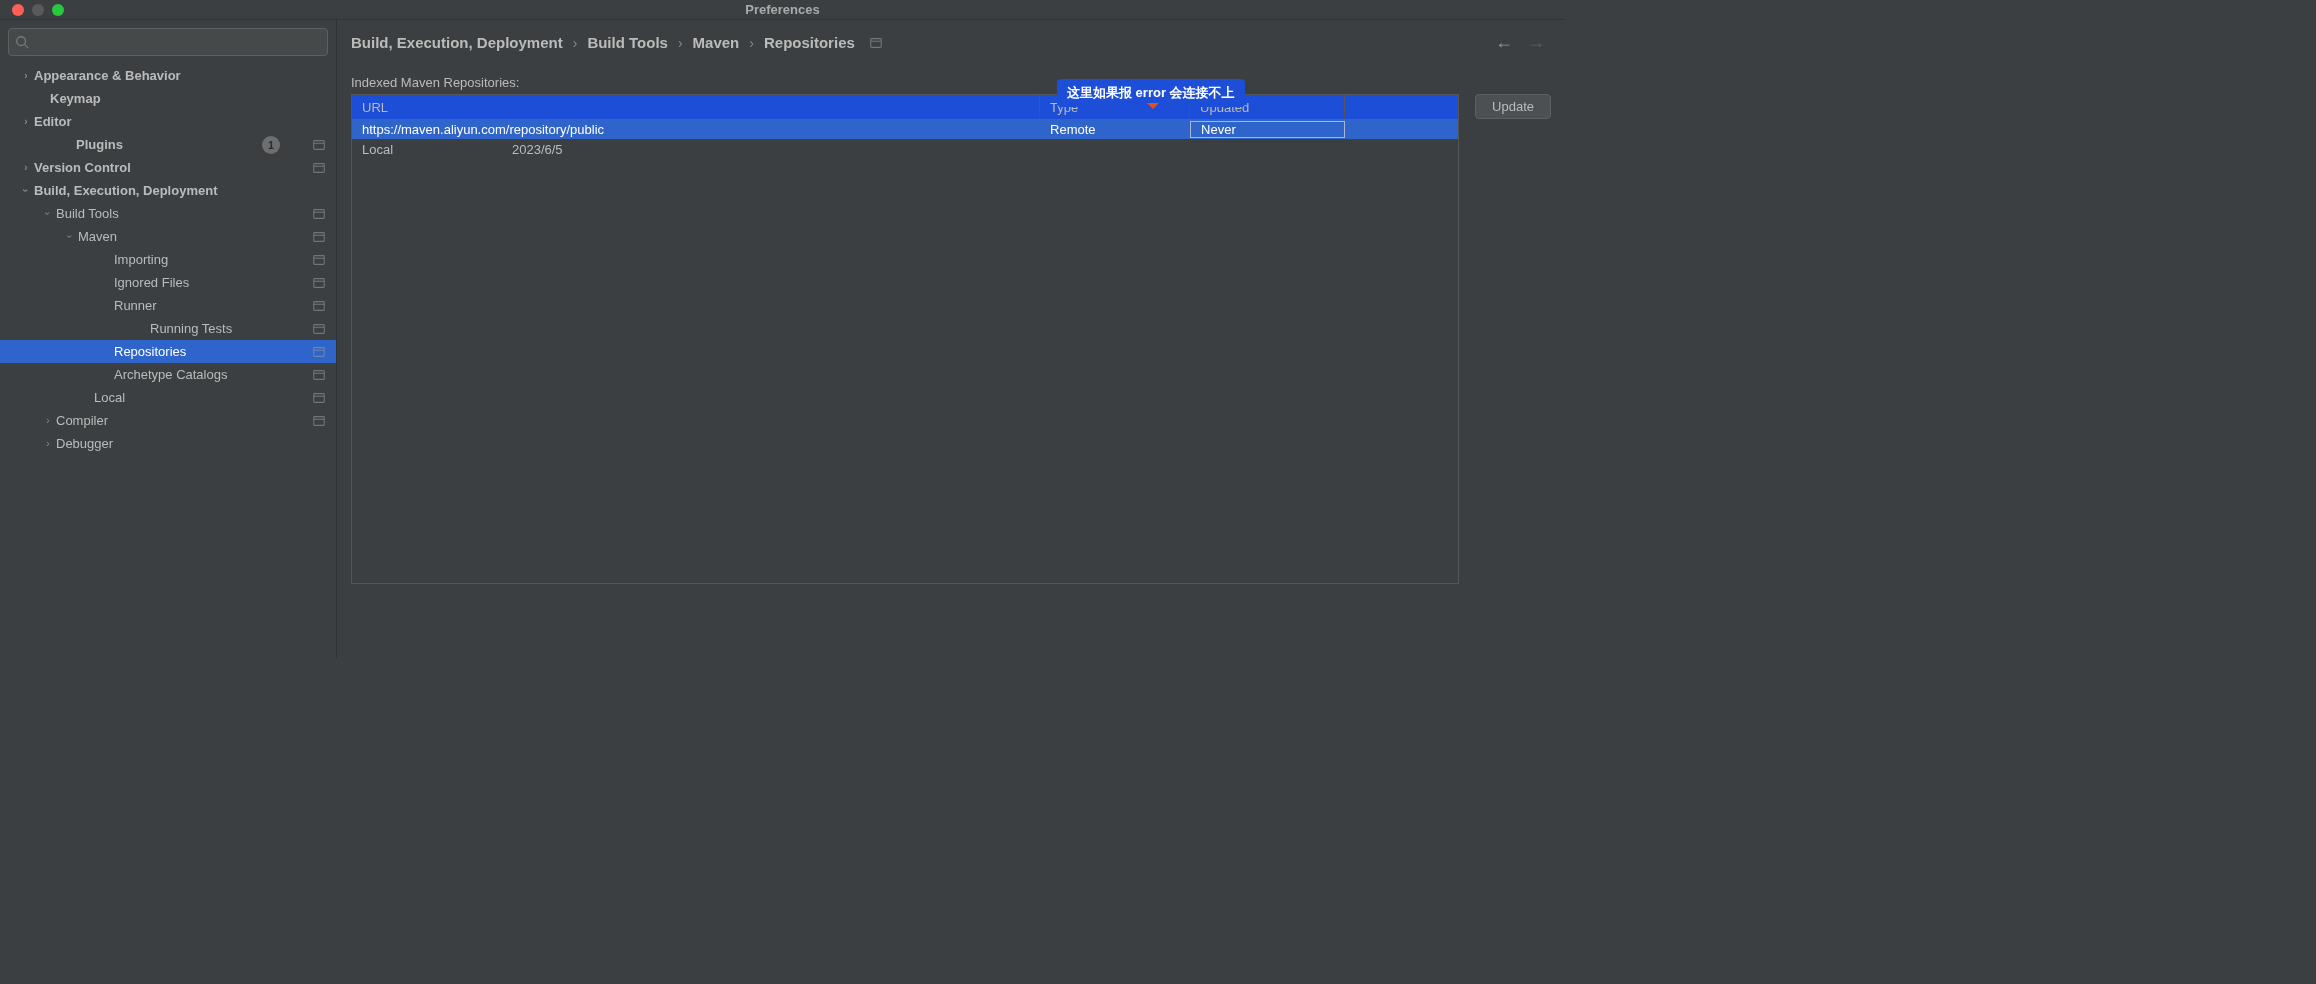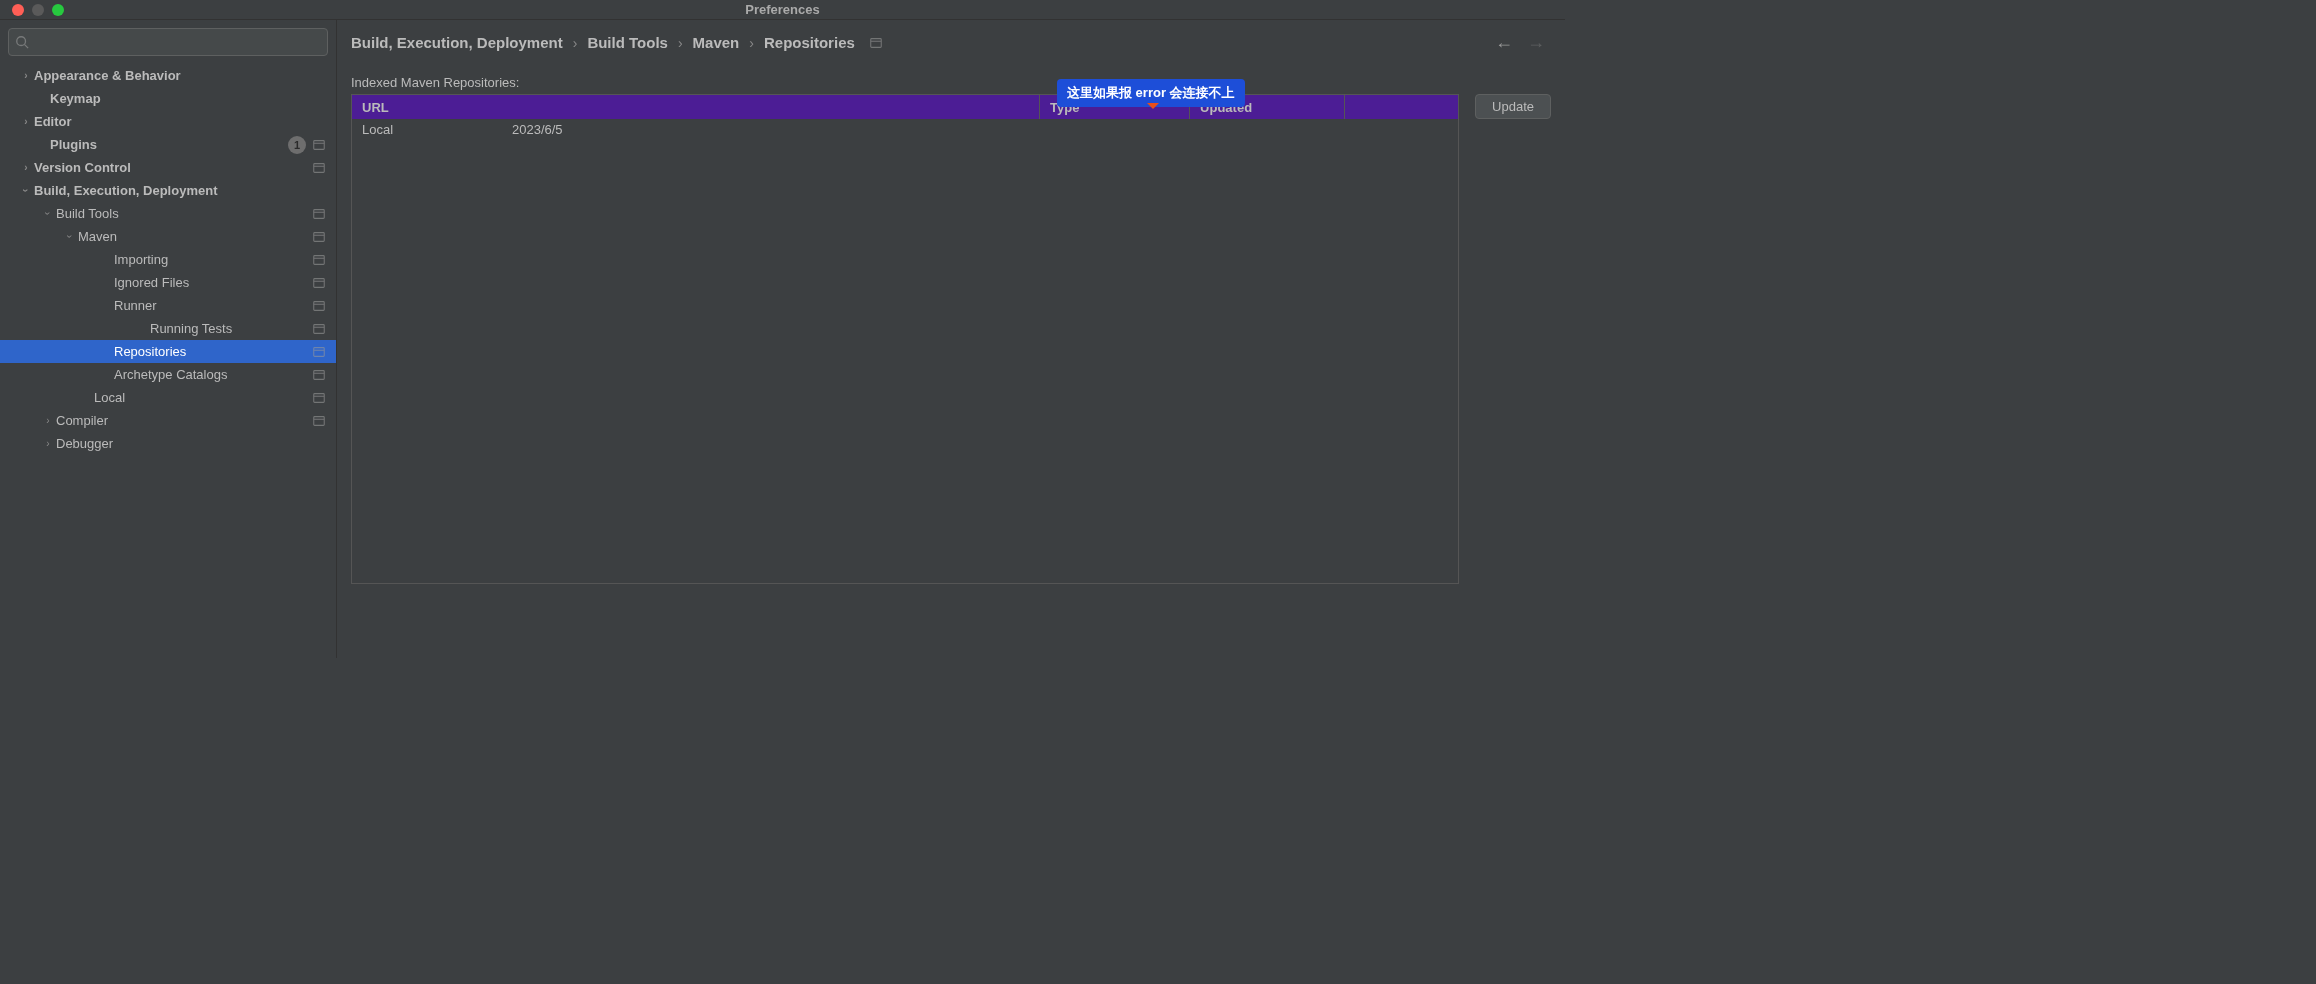--- a/index.html
+++ b/index.html
@@ -154,22 +154,21 @@
   flex: 1;
   border: 1px solid #555;
   height: 490px;
   display: flex;
   flex-direction: column;
   background: #3c3f41;
 }
 .table-header {
   display: flex;
   height: 24px;
-  background: #4c1d95;
-  font-weight: bold;
+  background: #1d4ed8;
 }
 .th {
   border-right: 1px solid #555;
   display: flex;
   align-items: center;
   padding: 0 10px;
   font-size: 13px;
   color: #bbb;
 }
 .th:last-child { border-right: none; }
@@ -252,21 +251,21 @@
           <span class="tree-label">Appearance &amp; Behavior</span>
         </div>
         <div class="tree-item bold" style="padding-left: 34px;">
           <span class="chevron"></span>
           <span class="tree-label">Keymap</span>
         </div>
         <div class="tree-item bold" style="padding-left: 18px;">
           <span class="chevron">›</span>
           <span class="tree-label">Editor</span>
         </div>
-        <div class="tree-item bold" style="padding-left: 34px;">
+        <div class="tree-item bold" style="padding-left: 34px; gap: 26px;">
           <span class="chevron"></span>
           <span class="tree-label">Plugins</span>
           <span class="badge-count">1</span>
           <svg class="settings-icon" viewBox="0 0 16 16">
             <rect x="2" y="3" width="12" height="10" rx="1" fill="none" stroke="#999" stroke-width="1.2"></rect>
             <line x1="2" y1="6" x2="14" y2="6" stroke="#999" stroke-width="1.2"></line>
           </svg>
         </div>
         <div class="tree-item bold" style="padding-left: 18px;">
           <span class="chevron">›</span>
@@ -398,20 +397,26 @@
 
     <div class="table-row-area">
       <div class="table-container">
         <div class="table-header">
           <div class="th col-url">URL</div>
           <div class="th col-type">Type</div>
           <div class="th col-updated">Updated</div>
           <div class="th col-extra"></div>
         </div>
         <div class="table-body" id="table-body">
+            <div class="tr selected">
+              <div class="td col-url">https://maven.aliyun.com/repository/public</div>
+              <div class="td col-type">Remote</div>
+              <div class="td col-updated editing">Never</div>
+              <div class="td col-extra"></div>
+            </div>
             <div class="tr">
               <div class="td col-type">Local</div>
               <div class="td col-updated">2023/6/5</div>
               <div class="td col-extra"></div>
             </div>
           </div>
       </div>
       <button class="update-btn">Update</button>
     </div>
 

